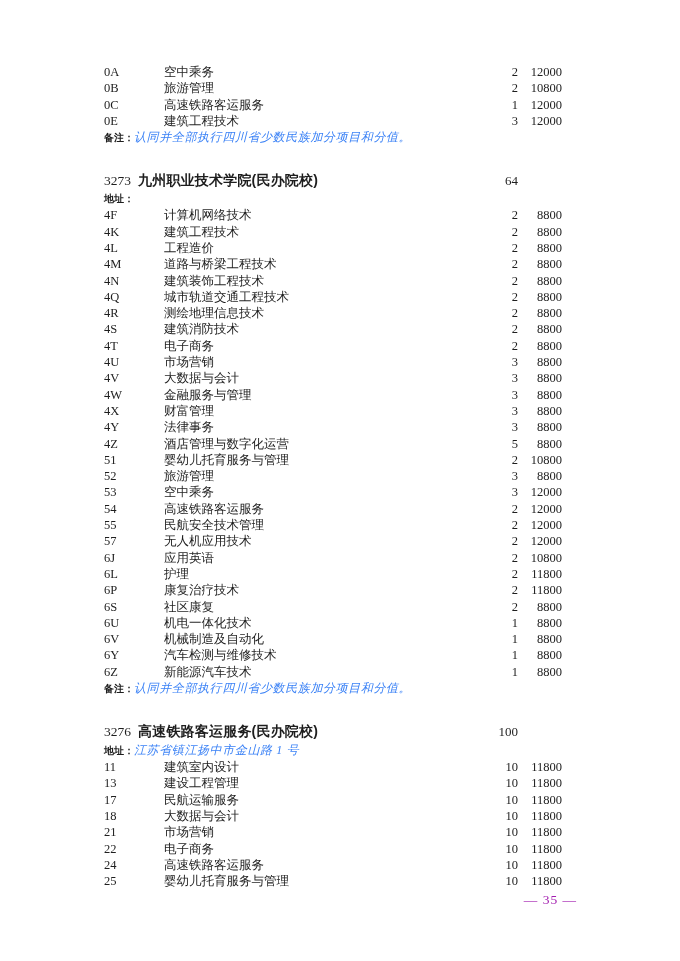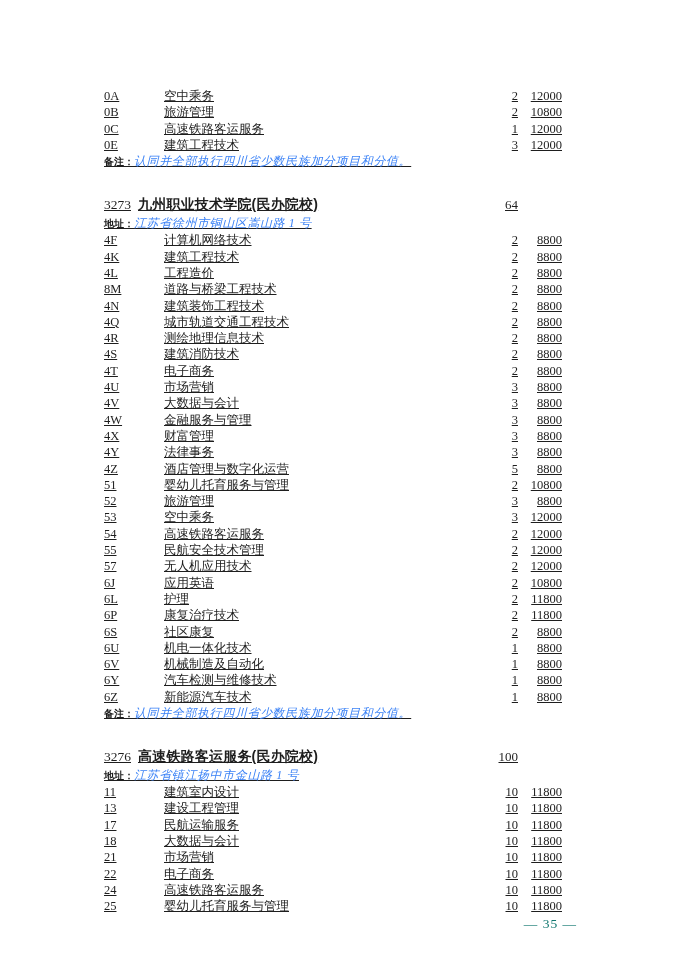--- a/index.html
+++ b/index.html
@@ -10,23 +10,22 @@
     color: #1e1e1e;
     position: relative;
     overflow: hidden;
   }
   .page {
     position: absolute; inset: 0;
     background: #ffffff;
   }
   .content {
     position: absolute;
-    left: 104px; top: 88px;
+    left: 104px; top: 64px;
     width: 458px;
-    text-decoration: underline;
   }
   
   .row {
     display: flex;
     align-items: baseline;
     line-height: 16.3px;
     font-size: 12.5px;
     white-space: nowrap;
   }
   .row .code  { width: 26px; flex: 0 0 26px; }
@@ -77,24 +76,23 @@
     text-align: right;
     font-size: 13px;
   }
   .fee-spacer { width: 44px; flex: 0 0 44px; }
   
   .page-number {
     position: absolute;
     top: 892px;
     right: 103px;
     font-size: 13.5px;
-    color: #0f766e;
+    color: #a21caf;
     letter-spacing: 1px;
     white-space: nowrap;
-    margin-top: 24px;
   }
 </style>
 </head>
 <body>
 
 <div class="page">
   <div class="content">
 
     <section class="inst">
       <div class="rows">
@@ -132,21 +130,20 @@
 
     <section class="inst">
       <div class="inst-header">
         <span class="inst-code">3273</span>
         <span class="inst-name">九州职业技术学院(民办院校)</span>
         <span class="inst-total">64</span>
         <span class="fee-spacer"></span>
       </div>
       <div class="meta-line">
         <span class="meta-label">地址：</span>
-        <span class="kai">江苏省徐州市铜山区嵩山路 1 号</span>
       </div>
       <div class="rows">
 
       <div class="row">
           <span class="code">4F</span>
           <span class="name">计算机网络技术</span>
           <span class="count">2</span>
           <span class="fee">8800</span>
         </div>
           <div class="row">
@@ -155,21 +152,21 @@
           <span class="count">2</span>
           <span class="fee">8800</span>
         </div>
           <div class="row">
           <span class="code">4L</span>
           <span class="name">工程造价</span>
           <span class="count">2</span>
           <span class="fee">8800</span>
         </div>
           <div class="row">
-          <span class="code">8M</span>
+          <span class="code">4M</span>
           <span class="name">道路与桥梁工程技术</span>
           <span class="count">2</span>
           <span class="fee">8800</span>
         </div>
           <div class="row">
           <span class="code">4N</span>
           <span class="name">建筑装饰工程技术</span>
           <span class="count">2</span>
           <span class="fee">8800</span>
         </div>

